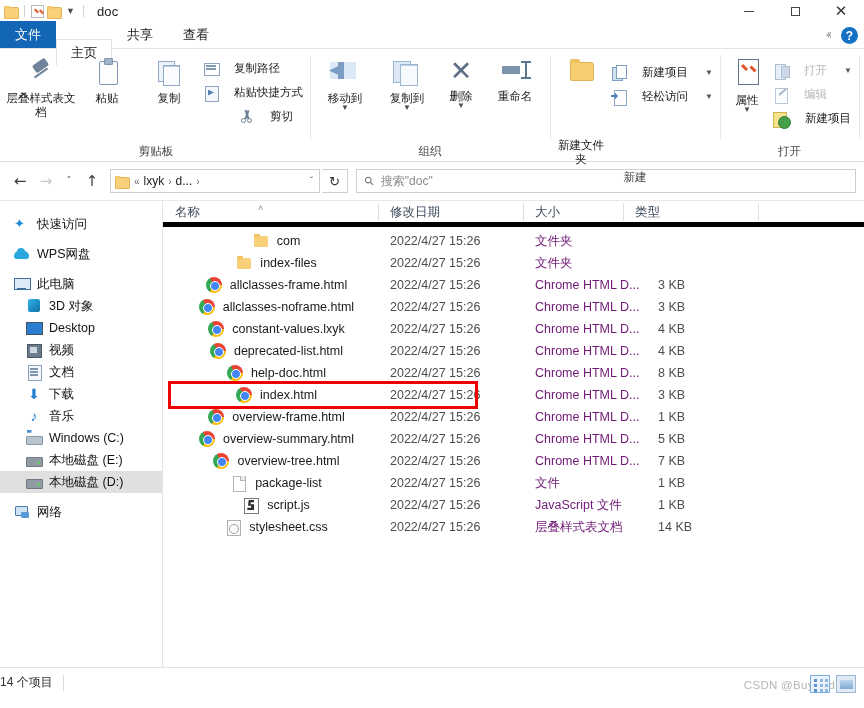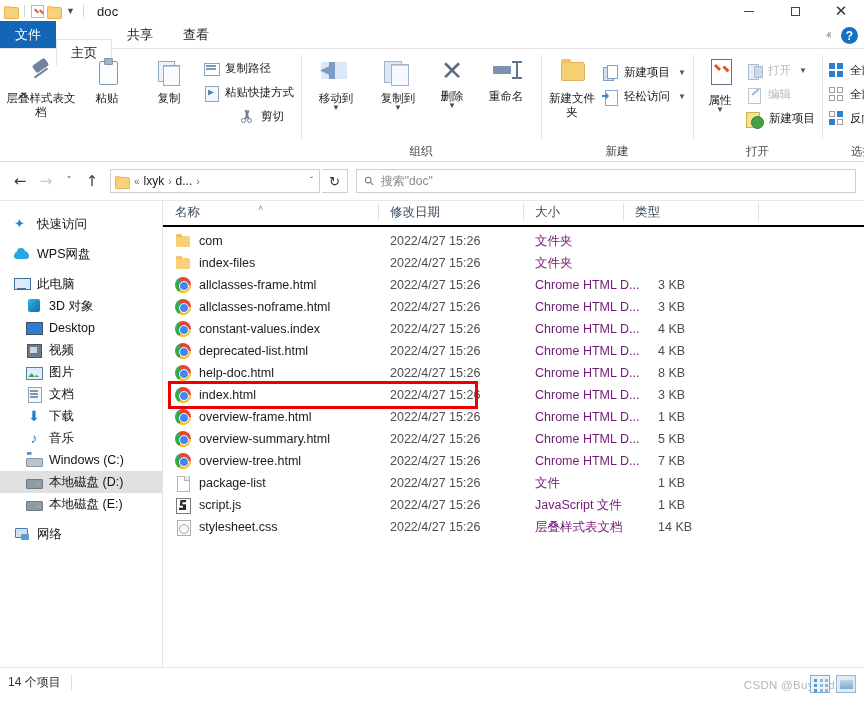--- a/index.html
+++ b/index.html
@@ -85,21 +85,21 @@
   }
   .bigbtn {
     width:62px; display:flex; flex-direction:column; align-items:center; justify-content:flex-start;
     font-size:11.5px; color:#1b1b1b; text-align:center; line-height:1.25; padding-top:3px;
   }
   .bigbtn .lbl { margin-top:4px; }
   .bigbtn.w70 { width:70px; }
   .bigbtn.w46 { width:46px; }
   .smallcol { display:flex; flex-direction:column; gap:3px; padding-top:4px; }
   .smallbtn {
-    display:flex; align-items:center; gap:6px; font-size:11.5px; color:#1b1b1b;
+    display:flex; align-items:center; gap:15px; font-size:11.5px; color:#1b1b1b;
     height:21px; padding:0 3px; white-space:nowrap;
   }
   .smallbtn.dim { color:#b5b5b5; }
   .caret-sm { font-size:8px; color:#555; margin-left:2px;}
   .caret-dn { font-size:8px; color:#4a4a4a; line-height:6px; }
 
   
   .ico { display:inline-block; position:relative; flex:none; }
   .ico-pin { width:30px; height:30px; }
   .ico-pin::before{
@@ -355,30 +355,30 @@
     content:""; position:absolute; left:1px; top:2px; width:11px; height:8px;
     background:#cfe3f3; border:1.2px solid #4a78a8; border-radius:1px;
   }
   .ni-net::after{
     content:""; position:absolute; left:7px; top:8px; width:8px; height:6px;
     background:#5a9bd5; border-radius:1px;
   }
 
   
   .filelist { flex:1; display:flex; flex-direction:column; background:#fff; position:relative; }
-  .colhdr { height:26px; display:flex; align-items:flex-end; border-bottom:2px solid #000000;
+  .colhdr { height:26px; display:flex; align-items:center; border-bottom:5px solid #000000;
             font-size:12.5px; color:#3c4a5c; position:relative; }
   .colhdr .c { padding-left:12px; position:relative; height:26px; line-height:26px; }
   .colhdr .c + .c::before{ content:""; position:absolute; left:0; top:4px; bottom:4px; width:1px; background:#e0e0e0;}
   .c-name{ width:215px; } .c-date{ width:145px; } .c-type{ width:135px; } .c-size{ width:100px; }
   .c-end{ flex:1; }
   .sort-caret{ position:absolute; left:95px; top:-4px; font-size:9px; color:#8a8a8a;}
   .rows { flex:1; overflow:hidden; padding-top:3px; }
   .row { height:22px; display:flex; align-items:center; font-size:12.5px; color:#1a1a1a; }
-  .row .name { width:215px; display:flex; align-items:center; gap:8px; padding-left:12px; }
+  .row .name { width:215px; display:flex; align-items:center; gap:8px; padding-left:12px;justify-content:center; }
   .row .date { width:145px; padding-left:12px; color:#4d4d4d; }
   .row .type { width:135px; padding-left:12px; color:#701a75; }
   .row .size { width:100px; padding-right:22px; color:#4d4d4d; }
   .fi { width:16px; height:16px; position:relative; flex:none; }
   .fi-folder::before{
     content:""; position:absolute; left:1px; top:3px; width:14px; height:11px;
     background:#f8d07a; border-radius:1px 2px 1px 1px;
   }
   .fi-folder::after{
     content:""; position:absolute; left:1px; top:1px; width:6px; height:3px;
@@ -417,21 +417,21 @@
     border:1.6px solid #9aa4ad; border-radius:50%;
   }
   .redbox {
     position:absolute; left:5px; top:180px; width:310px; height:28px;
     border:3px solid #ee0000; pointer-events:none;
   }
 
   
   .statusbar {
     height:30px; border-top:1px solid #e4e4e4; display:flex; align-items:center;
-    font-size:12px; color:#333; padding-left:8px; position:relative; background:#fff;
+    font-size:12px; color:#333; padding-left:0; position:relative; background:#fff;
   }
   .status-sep { width:1px; height:16px; background:#dcdcdc; margin-left:10px; }
   .viewbtns { position:absolute; right:8px; bottom:4px; display:flex; gap:6px; align-items:center;}
   .vb { width:20px; height:18px; position:relative; }
   .vb-details{ border:1px solid #7aaede; background:#eaf3fc; }
   .vb-details::after{
     content:""; position:absolute; left:3px; top:3px; width:3px; height:3px; background:#5b93cd;
     box-shadow: 0 5px 0 #5b93cd, 0 10px 0 #5b93cd, 6px 0 0 #8db6e0, 6px 5px 0 #8db6e0, 6px 10px 0 #8db6e0,
                 11px 0 0 #8db6e0, 11px 5px 0 #8db6e0, 11px 10px 0 #8db6e0;
   }
@@ -511,20 +511,21 @@
           </div>
           <div class="smallbtn" style="margin-left:36px;">
             <span class="ico ico-cut">
                 <span class="cut-b1"></span>
                 <span class="cut-b2"></span>
               </span>
             <span>剪切</span>
           </div>
         </div>
       </div>
+      <div class="rgroup-label">剪贴板</div>
     </div>
 
     <div class="rgroup">
       <div class="rgroup-body">
         <div class="bigbtn">
           <span class="ico ico-moveto"></span>
           <span class="lbl">移动到</span>
           <span class="caret-dn">▼</span>
         </div>
         <div class="bigbtn">
@@ -544,21 +545,21 @@
               <span class="rn-b"></span>
             </span>
           <span class="lbl">重命名</span>
         </div>
       </div>
       <div class="rgroup-label">组织</div>
     </div>
 
     <div class="rgroup">
       <div class="rgroup-body">
-        <div class="bigbtn" style="width:54px;">
+        <div class="bigbtn" style="width:54px;gap:47px;">
           <span class="ico ico-newfolder"></span>
           <span class="lbl">新建文件夹</span>
         </div>
         <div class="smallcol" style="padding-top:8px;">
           <div class="smallbtn">
             <span class="ico ico-mini ico-newitem"></span>
             <span>新建项目</span>
             <span class="caret-sm">▼</span>
           </div>
           <div class="smallbtn">
@@ -679,46 +680,42 @@
       </div>
       <div class="navitem indent">
         <span class="nav-ico ni-desktop"></span>
         <span class="txt">Desktop</span>
       </div>
       <div class="navitem indent">
         <span class="nav-ico ni-video"></span>
         <span class="txt">视频</span>
       </div>
       <div class="navitem indent">
-        <span class="nav-ico ni-pic"></span>
-        <span class="txt">图片</span>
-      </div>
-      <div class="navitem indent">
         <span class="nav-ico ni-doc"></span>
         <span class="txt">文档</span>
       </div>
       <div class="navitem indent">
         <span class="nav-ico ni-down">⬇</span>
         <span class="txt">下载</span>
       </div>
       <div class="navitem indent">
         <span class="nav-ico ni-music">♪</span>
         <span class="txt">音乐</span>
       </div>
       <div class="navitem indent">
         <span class="nav-ico ni-cdrive"></span>
         <span class="txt">Windows (C:)</span>
       </div>
+      <div class="navitem indent">
+        <span class="nav-ico ni-drive"></span>
+        <span class="txt">本地磁盘 (E:)</span>
+      </div>
       <div class="navitem indent selected">
         <span class="nav-ico ni-drive"></span>
         <span class="txt">本地磁盘 (D:)</span>
-      </div>
-      <div class="navitem indent">
-        <span class="nav-ico ni-drive"></span>
-        <span class="txt">本地磁盘 (E:)</span>
       </div>
       <div class="navitem" style="margin-top:8px;">
         <span class="nav-ico ni-net"></span>
         <span class="txt">网络</span>
       </div>
     </div>
 
     <div class="filelist">
       <div class="colhdr">
         <div class="c c-name">
@@ -764,21 +761,21 @@
               <span class="fi fi-chrome"></span>
               <span>allclasses-noframe.html</span>
             </span>
           <span class="date">2022/4/27 15:26</span>
           <span class="type">Chrome HTML D...</span>
           <span class="size">3 KB</span>
         </div>
         <div class="row">
           <span class="name">
               <span class="fi fi-chrome"></span>
-              <span>constant-values.index</span>
+              <span>constant-values.lxyk</span>
             </span>
           <span class="date">2022/4/27 15:26</span>
           <span class="type">Chrome HTML D...</span>
           <span class="size">4 KB</span>
         </div>
         <div class="row">
           <span class="name">
               <span class="fi fi-chrome"></span>
               <span>deprecated-list.html</span>
             </span>

